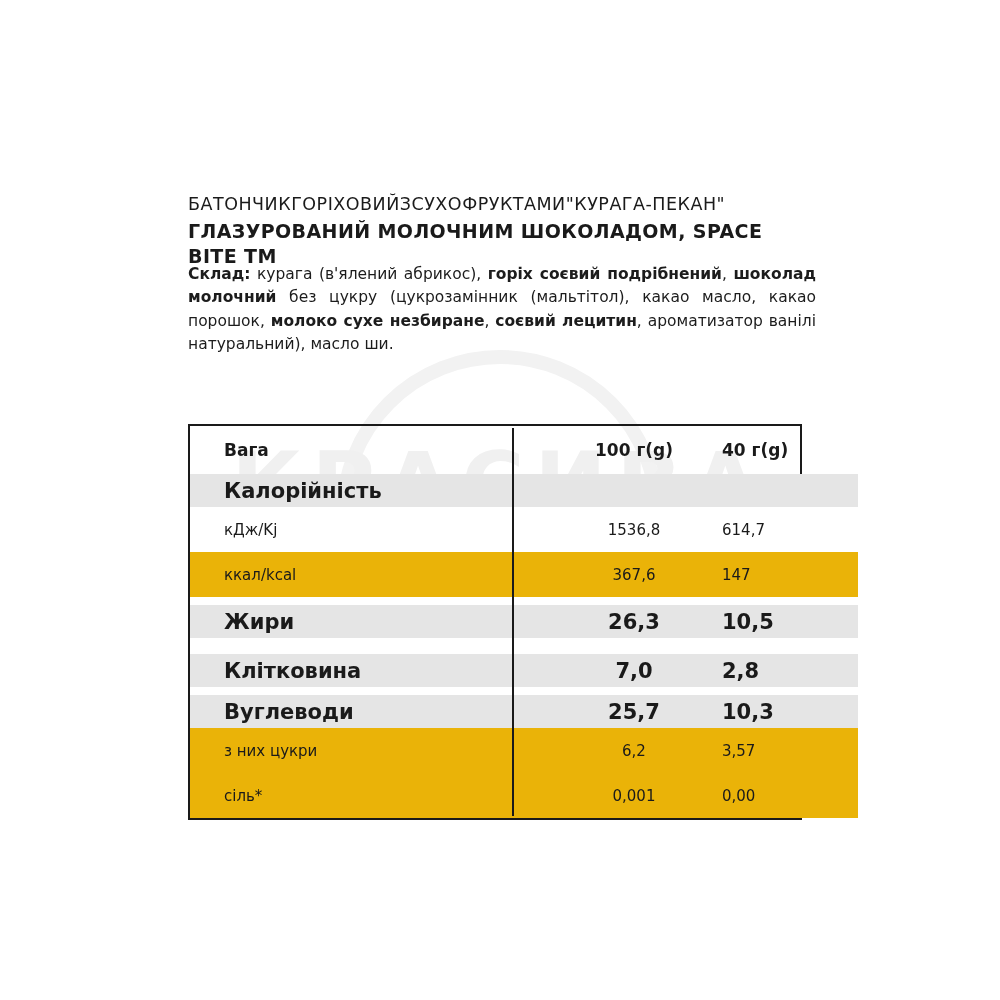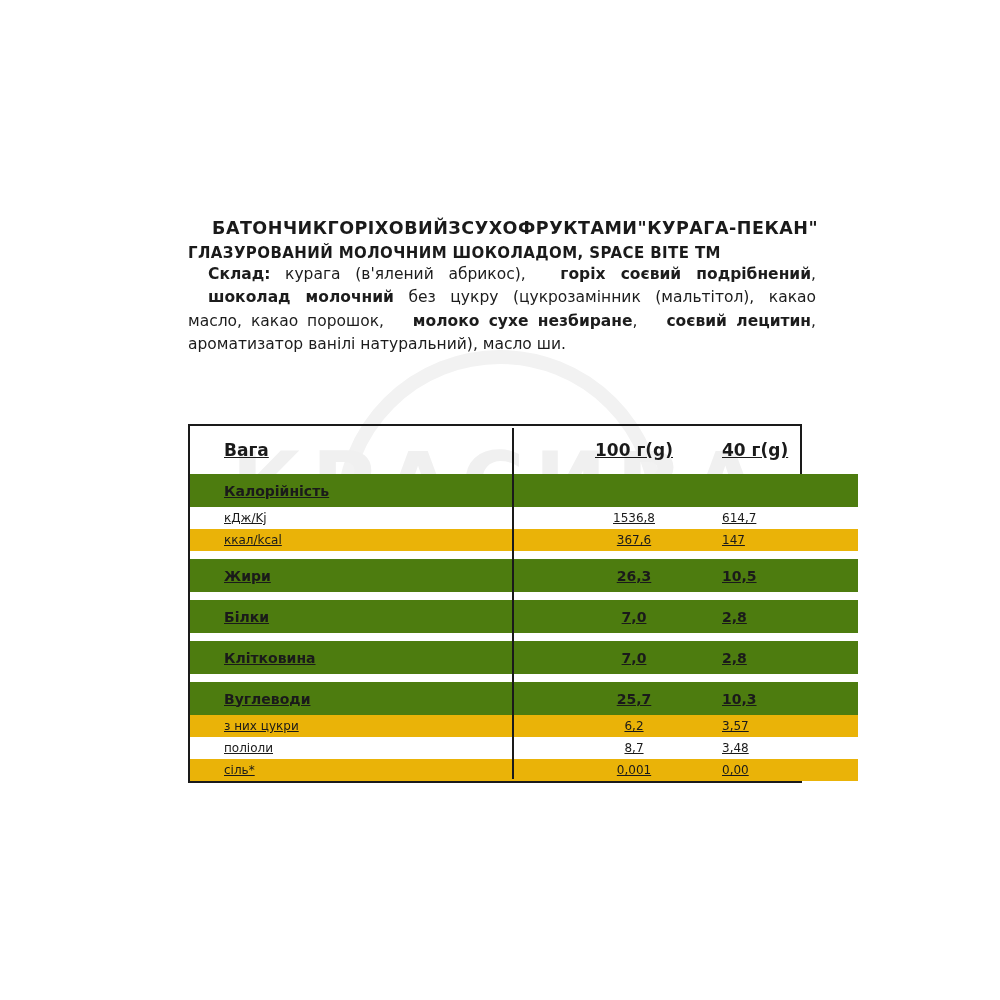--- a/index.html
+++ b/index.html
@@ -63,91 +63,89 @@
 
   .title-block {
     position: absolute;
     left: 188px;
     top: 193px;
     width: 630px;
     text-align: left;
   }
   .title-line-1 {
     font-size: 17.5px;
-    font-weight: 700;
+    font-weight: 400;
     letter-spacing: 0.5px;
     line-height: 1.35;
     text-align: justify;
     text-align-last: justify;
     white-space: nowrap;
     display: flex;
-    justify-content: flex-end;
-    margin-top: 24px;
+    justify-content: flex-start;
   }
   .title-line-1 span { display: inline-block; }
   .title-line-2 {
-    font-size: 15px;
+    font-size: 19px;
     font-weight: 700;
     letter-spacing: 0.4px;
     line-height: 1.35;
     margin-top: 2px;
   }
 
   .ingredients {
     position: absolute;
     left: 188px;
     top: 263px;
     width: 628px;
     font-size: 15.5px;
     line-height: 1.50;
     text-align: justify;
     color: #1c1c1c;
   }
-  .ingredients b { font-weight: 700; margin-left: 20px; }
+  .ingredients b { font-weight: 700; }
 
   .table-wrap {
     position: absolute;
     left: 188px;
     top: 424px;
     width: 614px;
     border: 2px solid #1a1a1a;
     background: transparent;
     box-sizing: border-box;
   }
   table.nutri {
     width: 100%;
     border-collapse: collapse;
     table-layout: fixed;
   }
   table.nutri td {
     padding: 0;
     vertical-align: middle;
-    text-decoration: underline;
   }
   .c-name { width: 322px; padding-left: 34px !important; }
   .c-100  { width: 152px; padding-left: 12px !important; text-align: center; }
   .c-40   { width: 136px; padding-left: 12px !important; }
 
   tr.head td {
     height: 48px;
     font-size: 17px;
     font-weight: 700;
   }
   tr.head .c-100, tr.head .c-40 { font-weight: 700; }
 
   tr.major td {
     height: 33px;
-    font-size: 14px;
-    font-weight: 700;
-    background: #4d7c0f;
+    font-size: 21px;
+    font-weight: 700;
+    background: #e5e5e5;
   }
 
   tr.value td {
-    height: 22px;
-    font-size: 12px;
+    height: 45px;
+    font-size: 15px;
     font-weight: 400;
     background: #ffffff;
     margin-top: 48px;
   }
   tr.value.shade td { background: #eab308; }
 
   tr.sep td { height: 8px; background: #ffffff; padding: 0; }
 
   .vline {
     position: absolute;
@@ -214,25 +212,20 @@
               <td colspan="3"></td>
             </tr>
             <tr class="major">
               <td class="c-name">Жири</td>
               <td class="c-100">26,3</td>
               <td class="c-40">10,5</td>
             </tr>
             <tr class="sep">
               <td colspan="3"></td>
             </tr>
-            <tr class="major">
-              <td class="c-name">Білки</td>
-              <td class="c-100">7,0</td>
-              <td class="c-40">2,8</td>
-            </tr>
             <tr class="sep">
               <td colspan="3"></td>
             </tr>
             <tr class="major">
               <td class="c-name">Клітковина</td>
               <td class="c-100">7,0</td>
               <td class="c-40">2,8</td>
             </tr>
             <tr class="sep">
               <td colspan="3"></td>
@@ -240,25 +233,20 @@
             <tr class="major">
               <td class="c-name">Вуглеводи</td>
               <td class="c-100">25,7</td>
               <td class="c-40">10,3</td>
             </tr>
             <tr class="value shade">
               <td class="c-name">з них цукри</td>
               <td class="c-100">6,2</td>
               <td class="c-40">3,57</td>
             </tr>
-            <tr class="value">
-              <td class="c-name">поліоли</td>
-              <td class="c-100">8,7</td>
-              <td class="c-40">3,48</td>
-            </tr>
             <tr class="value shade">
               <td class="c-name">сіль*</td>
               <td class="c-100">0,001</td>
               <td class="c-40">0,00</td>
             </tr>
           </tbody>
       </table>
     </div>
   </div>
 

